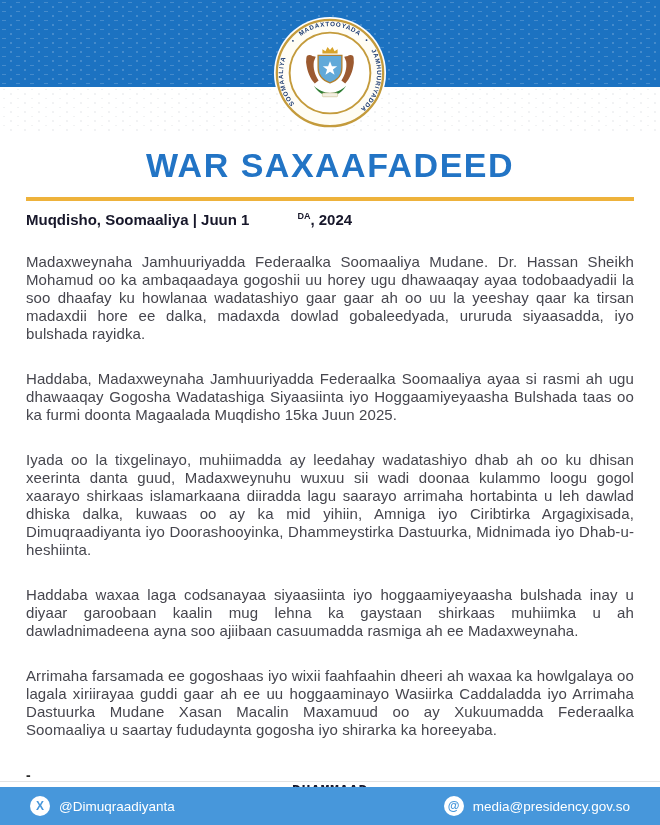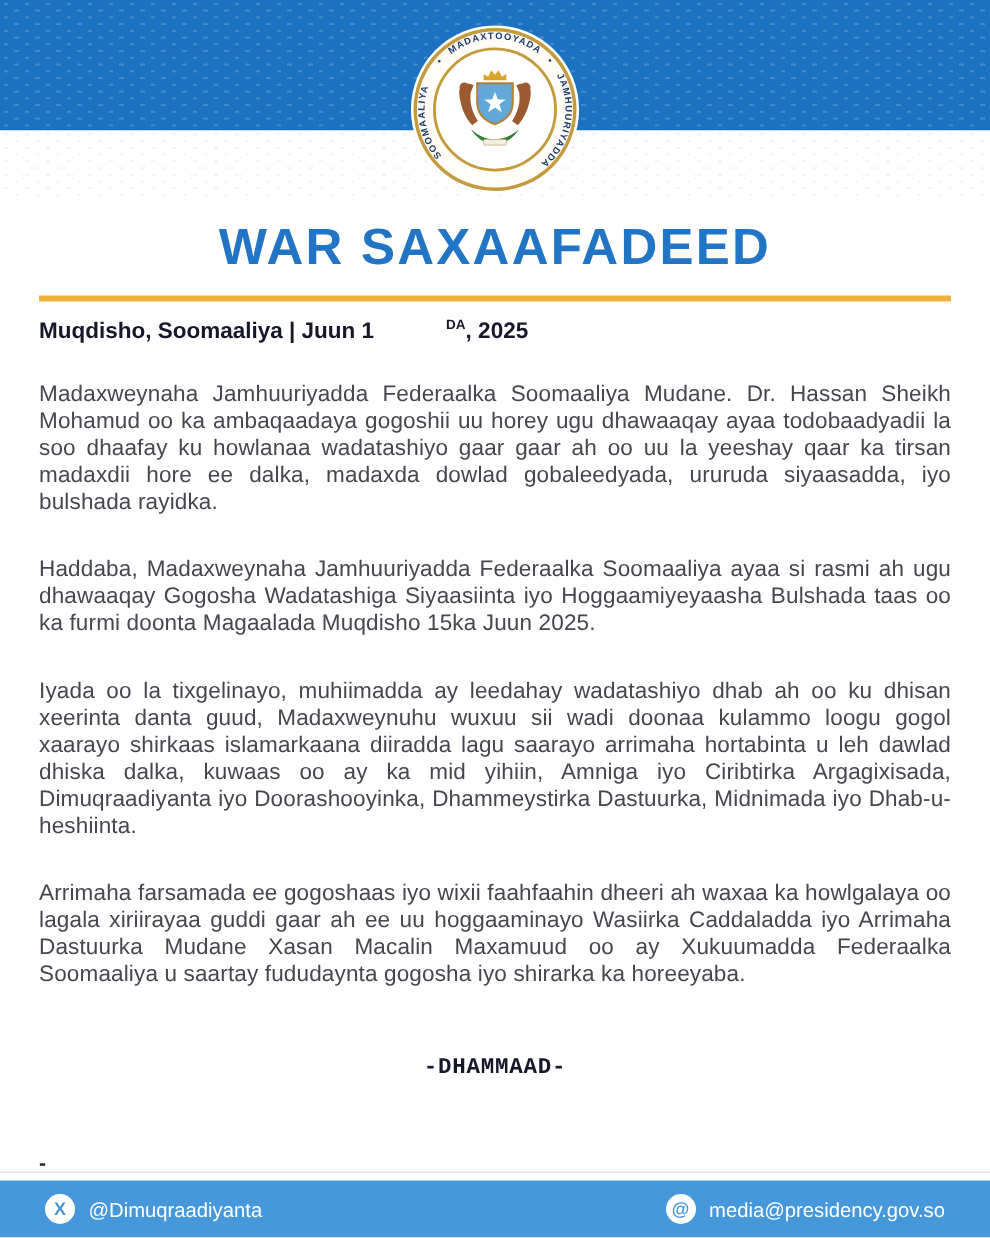--- a/index.html
+++ b/index.html
@@ -106,27 +106,28 @@
 
       <rect x="52" y="81" width="16" height="4" rx="1" fill="#f3efe2" stroke="#c8b98b" stroke-width="0.6"></rect>
     </g>
   </svg>
 </div>
 
 <h1 class="title">WAR SAXAAFADEED</h1>
 <div class="rule-gold"></div>
 
 <div class="dateline">
-  <span>Muqdisho, Soomaaliya | Juun 1</span><sup>DA</sup><span>, 2025</span>
+  <span>Muqdisho, Soomaaliya | Juun 1</span><sup>DA</sup><span>, 2024</span>
 </div>
 
 <div class="content">
   <p>Madaxweynaha Jamhuuriyadda Federaalka Soomaaliya Mudane. Dr. Hassan Sheikh Mohamud oo ka ambaqaadaya gogoshii uu horey ugu dhawaaqay ayaa todobaadyadii la soo dhaafay ku howlanaa wadatashiyo gaar gaar ah oo uu la yeeshay qaar ka tirsan madaxdii hore ee dalka, madaxda dowlad gobaleedyada, ururuda siyaasadda, iyo bulshada rayidka.</p>
   <p>Haddaba, Madaxweynaha Jamhuuriyadda Federaalka Soomaaliya ayaa si rasmi ah ugu dhawaaqay Gogosha Wadatashiga Siyaasiinta iyo Hoggaamiyeyaasha Bulshada taas oo ka furmi doonta Magaalada Muqdisho 15ka Juun 2025.</p>
   <p>Iyada oo la tixgelinayo, muhiimadda ay leedahay wadatashiyo dhab ah oo ku dhisan xeerinta danta guud, Madaxweynuhu wuxuu sii wadi doonaa kulammo loogu gogol xaarayo shirkaas islamarkaana diiradda lagu saarayo arrimaha hortabinta u leh dawlad dhiska dalka, kuwaas oo ay ka mid yihiin, Amniga iyo Ciribtirka Argagixisada, Dimuqraadiyanta iyo Doorashooyinka, Dhammeystirka Dastuurka, Midnimada iyo Dhab-u-heshiinta.</p>
+  <p>Haddaba waxaa laga codsanayaa siyaasiinta iyo hoggaamiyeyaasha bulshada inay u diyaar garoobaan kaalin mug lehna ka gaystaan shirkaas muhiimka u ah dawladnimadeena ayna soo ajiibaan casuumadda rasmiga ah ee Madaxweynaha.</p>
   <p>Arrimaha farsamada ee gogoshaas iyo wixii faahfaahin dheeri ah waxaa ka howlgalaya oo lagala xiriirayaa guddi gaar ah ee uu hoggaaminayo Wasiirka Caddaladda iyo Arrimaha Dastuurka Mudane Xasan Macalin Maxamuud oo ay Xukuumadda Federaalka Soomaaliya u saartay fududaynta gogosha iyo shirarka ka horeeyaba.</p>
   <div class="end-marker">-DHAMMAAD-</div>
 </div>
 
 <div class="stray-dash">-</div>
 
 <div class="footer-sep"></div>
 <div class="footer">
 
   <div class="footer-item">

